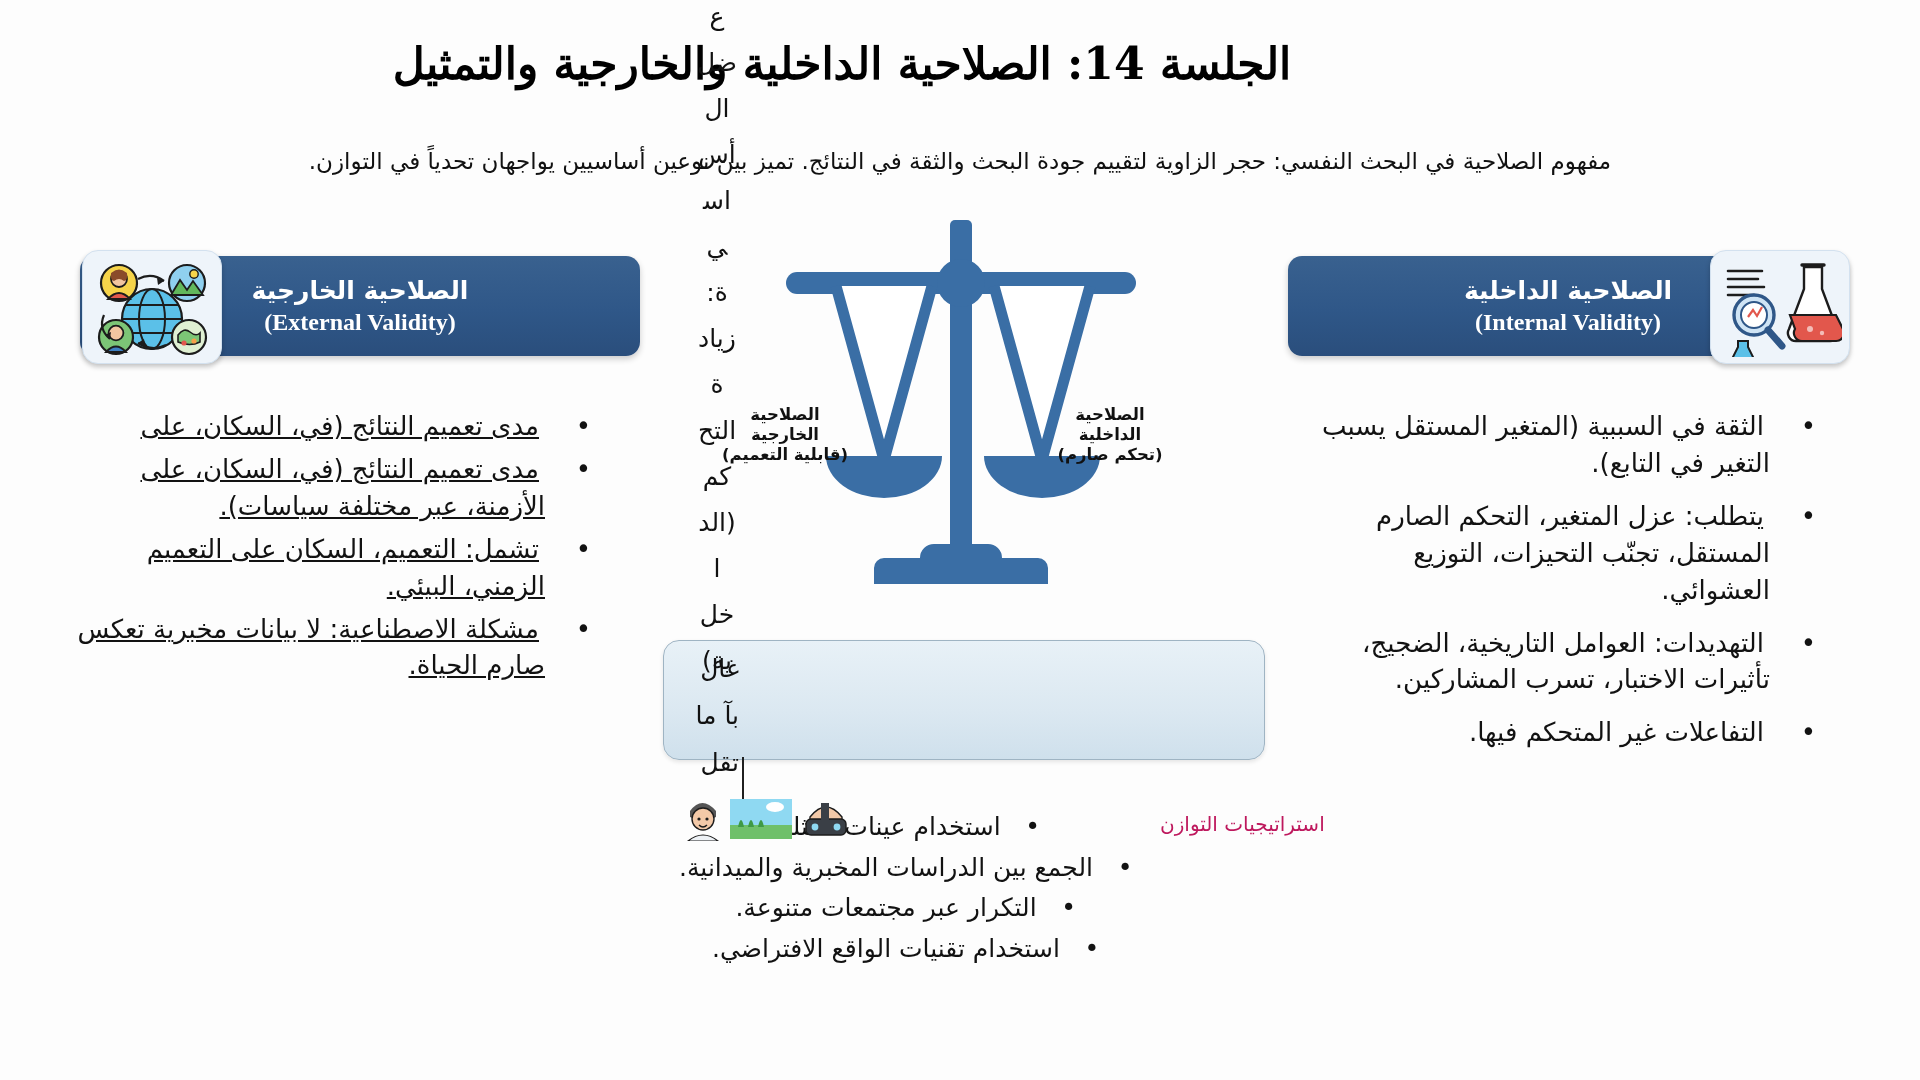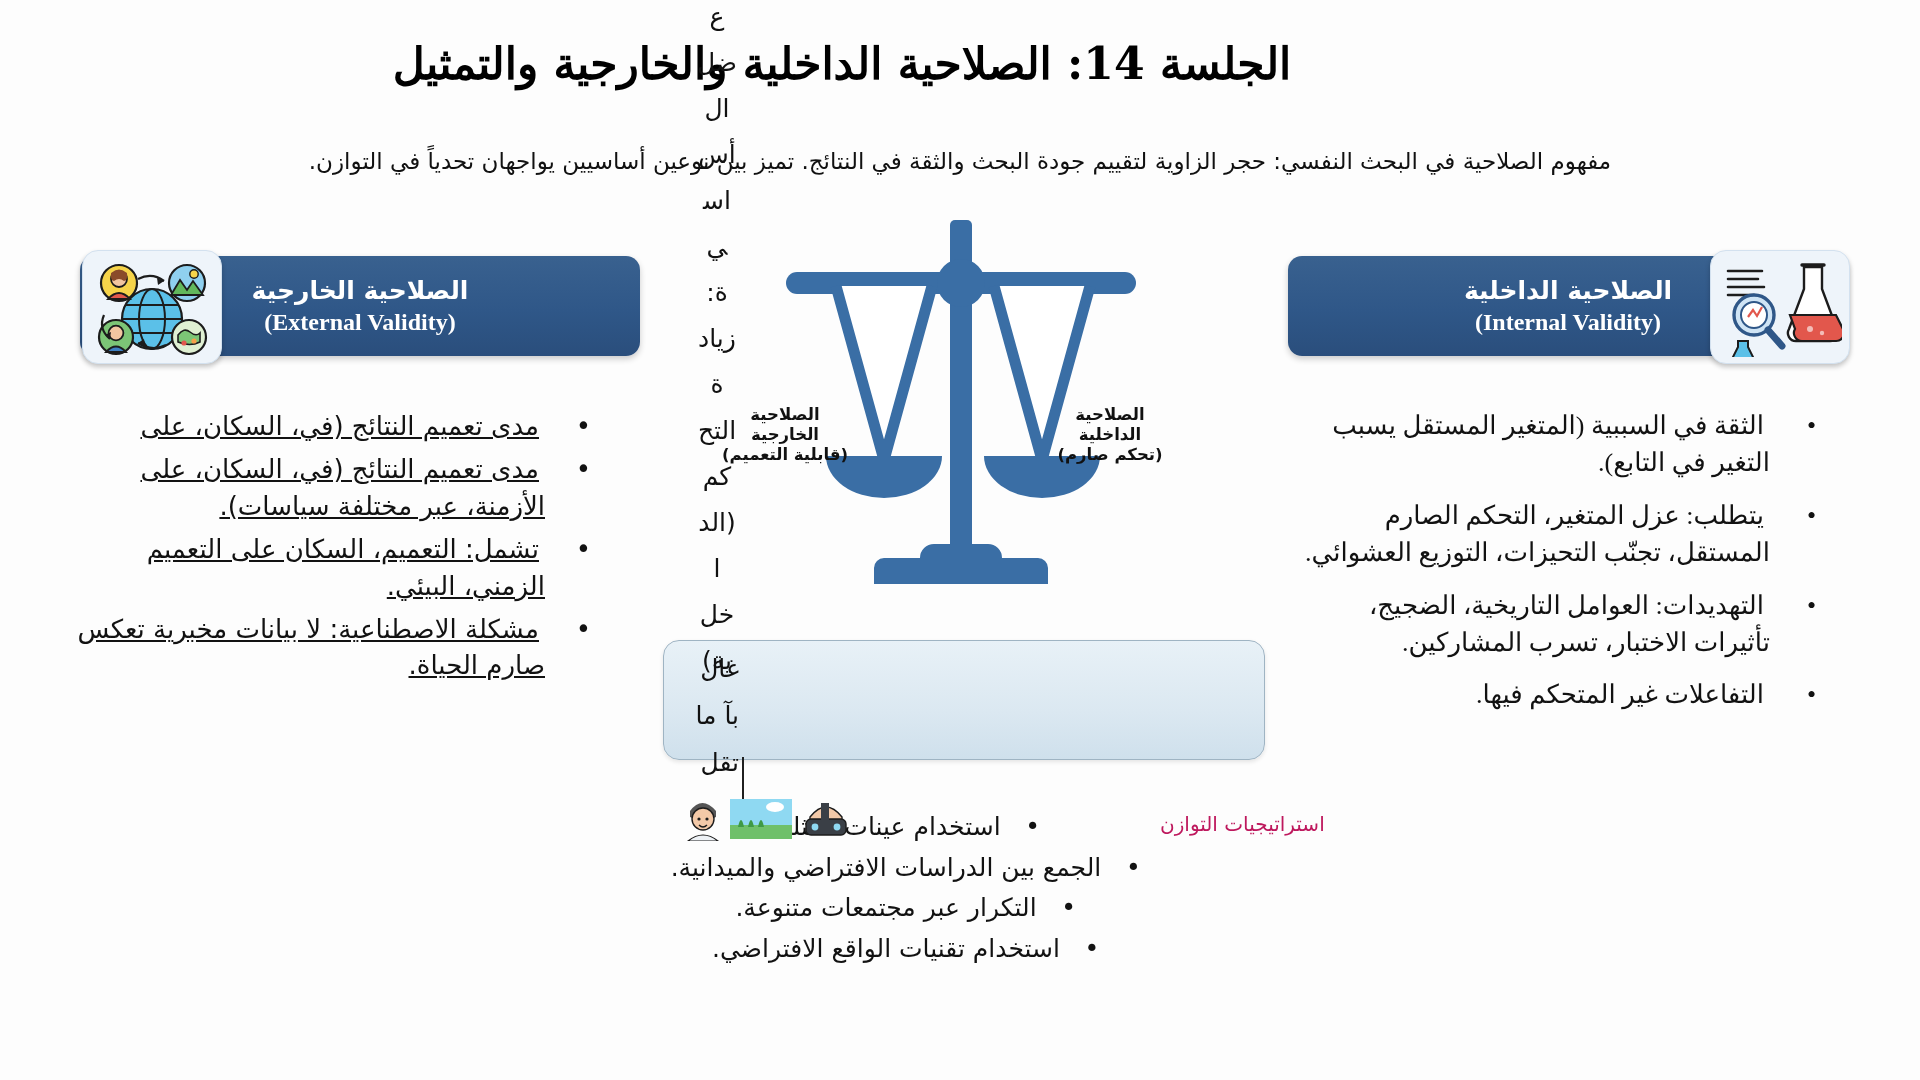--- a/index.html
+++ b/index.html
@@ -101,21 +101,21 @@
   .bul li{margin:0 0 6px 0;}
   .bul ul{margin:0;padding:0 30px 0 0;list-style:none;}
   .bul li:before{
     content:"•";
     display:inline-block;
     width:22px;margin-right:-22px;
     margin-left:6px;
     transform:translateX(24px);
     font-size:26px;
   }
-  #bullets-internal li{margin-bottom:16px;font-family:Liberation Serif, serif;}
+  #bullets-internal li{margin-bottom:16px;}
 
   
   .scale{position:absolute;left:780px;top:220px;width:360px;height:400px;z-index:2;}
 
   .pan-label{
     position:absolute;
     text-align:center;
     direction:rtl;
     font-weight:bold;
     font-size:16.5px;
@@ -339,19 +339,19 @@
           <circle cx="157" cy="32" r="3.4" fill="#8fd9f2"></circle>
       </g>
     </svg>
   </div>
 
   <div class="strat-label">استراتيجيات التوازن</div>
 
   <div class="strat-list">
     <ul>
       <li>استخدام عينات ممثلة.</li>
-      <li>الجمع بين الدراسات الافتراضي والميدانية.</li>
+      <li>الجمع بين الدراسات المخبرية والميدانية.</li>
       <li>التكرار عبر مجتمعات متنوعة.</li>
       <li>استخدام تقنيات الواقع الافتراضي.</li>
     </ul>
   </div>
 
 </div>
 
 </body></html>

